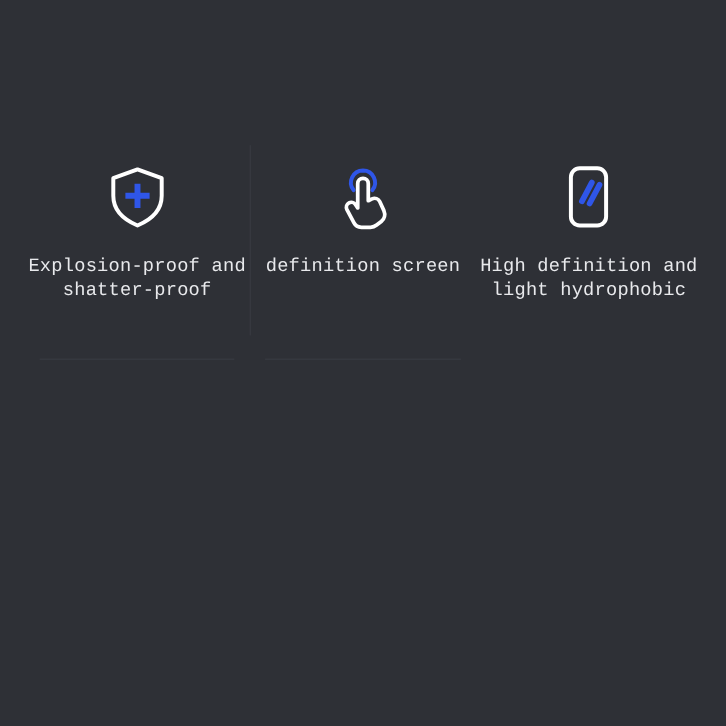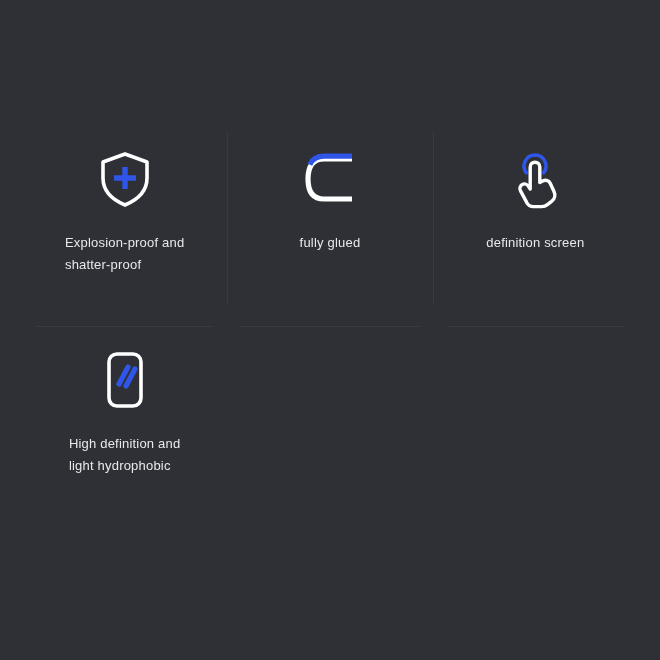--- a/index.html
+++ b/index.html
@@ -66,54 +66,47 @@
     width: 64px;
     height: 62px;
     display: flex;
     align-items: center;
     justify-content: center;
     margin-bottom: 22px;
   }
 
   .label {
     color: #e8e9ec;
-    font-size: 13px;
+    font-size: 17px;
     line-height: 22px;
+    text-align: center;
     letter-spacing: 0.2px;
     white-space: pre-line;
     font-weight: 400;
+    font-family: Liberation Mono, monospace;
   }
 
   svg { display: block; overflow: visible; }
 </style>
 </head>
 <body>
 
 <div class="feature-grid">
 
   <div class="cell row-1 col-1">
     <div class="icon-wrap">
       <svg width="56" height="58" viewBox="0 0 56 58">
         <path d="M28 4 L50 12 V28 C50 42 40 50 28 55 C16 50 6 42 6 28 V12 Z" fill="none" stroke="#ffffff" stroke-width="3.6" stroke-linejoin="round"></path>
         <path d="M28 17 V39 M17 28 H39" fill="none" stroke="#2f56e8" stroke-width="5.4" stroke-linecap="butt"></path>
       </svg>
     </div>
     <div class="label">Explosion-proof and
 shatter-proof</div>
   </div>
 
-  <div class="cell row-1 col-2">
-    <div class="icon-wrap">
-      <svg width="56" height="54" viewBox="0 0 56 54">
-        <path d="M50 7 H22 C11 7 6 14 6 27 C6 40 11 47 22 47 H50" fill="none" stroke="#ffffff" stroke-width="5.2" stroke-linecap="butt" stroke-linejoin="round"></path>
-        <path d="M50 4.2 H22 C14.5 4.2 10.2 7.6 7.8 12.6" fill="none" stroke="#2f56e8" stroke-width="5.2" stroke-linecap="butt"></path>
-      </svg>
-    </div>
-    <div class="label">fully glued</div>
-  </div>
 
   <div class="cell row-1 col-3">
     <div class="icon-wrap">
       <svg width="52" height="60" viewBox="0 0 52 60">
         <path d="M26 6 A11 11 0 0 1 34.6 23.8 M26 6 A11 11 0 0 0 17.4 23.8" fill="none" stroke="#2f56e8" stroke-width="3.6" stroke-linecap="round"></path>
         <path d="M21.2 18 C21.2 15.2 23.3 13.2 26 13.2 C28.7 13.2 30.8 15.2 30.8 18
                  V33.5 L34.2 31.8 C37 30.6 40 31.8 41.2 34.2 L45 42.5
                  C46.5 46 45.6 50 42.6 52.4 L38.4 55.6 C36.8 56.9 34.8 57.6 32.8 57.6
                  H24.5 C21.6 57.6 19 56 17.7 53.4 L11.4 41.6
                  C10.3 39.4 11.1 36.7 13.3 35.5 C15.3 34.4 17.8 35 19.1 36.9

